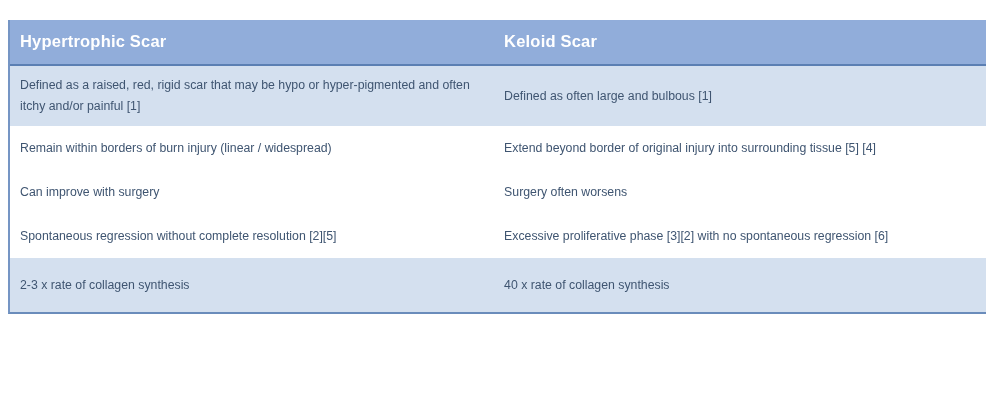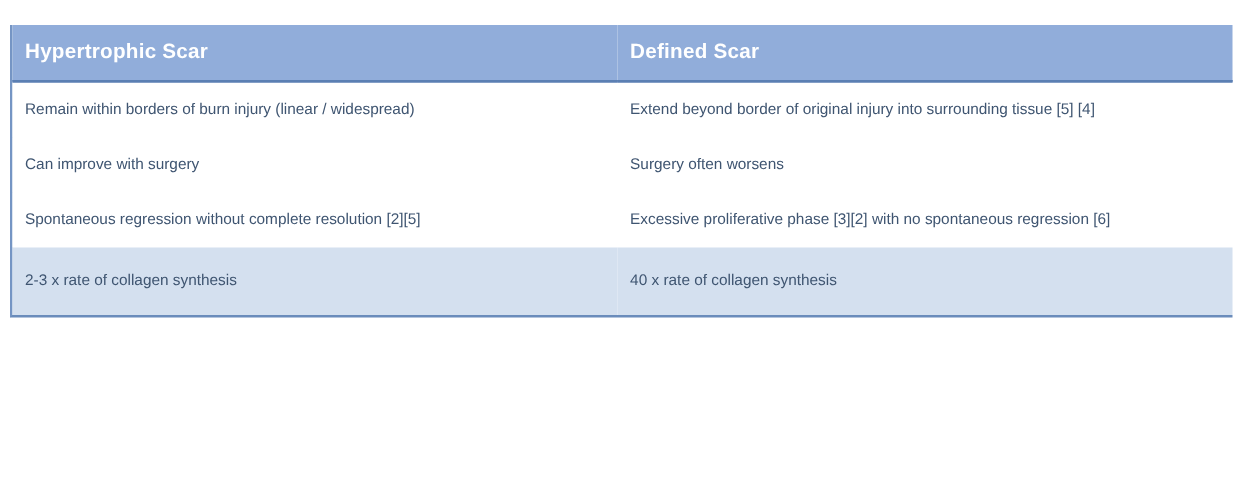--- a/index.html
+++ b/index.html
@@ -68,24 +68,32 @@
 
 <div class="table-wrap">
   <table class="compare">
     <colgroup>
       <col class="c-left">
       <col class="c-right">
     </colgroup>
     <thead>
       <tr class="header-row">
         <th>Hypertrophic Scar</th>
-        <th>Defined Scar</th>
+        <th>Keloid Scar</th>
       </tr>
     </thead>
     <tbody>
+      <tr class="stripe-shaded r0">
+        <td>
+            <span class="cell-text">Defined as a raised, red, rigid scar that may be hypo or hyper-pigmented and often itchy and/or painful [1]</span>
+          </td>
+        <td>
+            <span class="cell-text">Defined as often large and bulbous [1]</span>
+          </td>
+      </tr>
       <tr class="stripe-plain r1">
         <td>
             <span class="cell-text">Remain within borders of burn injury (linear / widespread)</span>
           </td>
         <td>
             <span class="cell-text">Extend beyond border of original injury into surrounding tissue [5] [4]</span>
           </td>
       </tr>
       <tr class="stripe-plain r3">
         <td>

